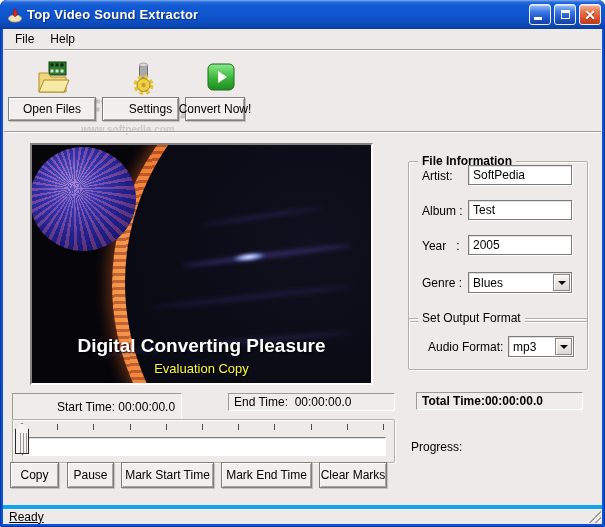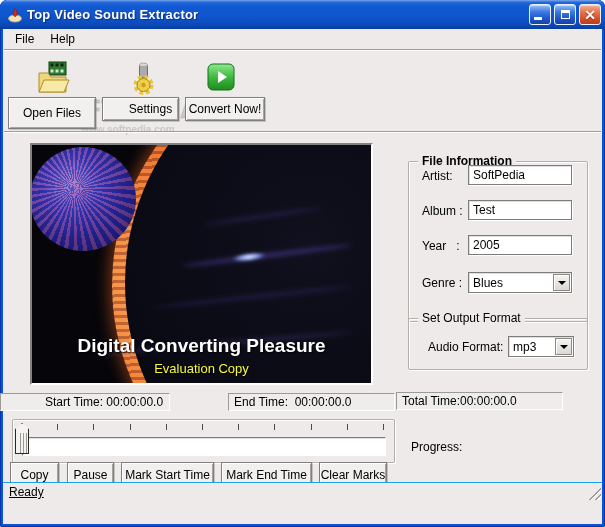--- a/index.html
+++ b/index.html
@@ -101,22 +101,22 @@
     background:repeating-linear-gradient(to right,#4A4A4A 0 1px,transparent 1px 36.2px);}
   .track{position:absolute;left:9px;top:17px;width:364px;height:19px;background:#FFFFFF;
     border:1px solid;border-color:#7E7C78 #FFFFFF #FFFFFF #7E7C78;box-shadow:inset 1px 1px 0 rgba(0,0,0,.12);}
   .thumb{position:absolute;left:2px;top:3px;width:14px;height:31px;background:#F4F3F1;
     border:1px solid #2A2A2A;
     clip-path:polygon(50% 0,100% 20%,100% 100%,0 100%,0 20%);
     background-image:repeating-linear-gradient(to right,transparent 0 2px,#9B9892 2px 3px);
     background-size:10px 20px;background-position:2px 9px;background-repeat:no-repeat;}
 
   
-  .statusbar{position:absolute;left:3px;top:482px;width:599px;height:19px;background:#EDEAE9;
-    border-top:1px solid #0ea5e9;box-shadow:inset 0 1px 0 #FFFFFF;font-size:12px;color:#000;
+  .statusbar{position:absolute;left:3px;top:505px;width:599px;height:19px;background:#EDEAE9;
+    border-top:4px solid #0ea5e9;box-shadow:inset 0 1px 0 #FFFFFF;font-size:12px;color:#000;
     display:flex;align-items:center;padding-left:6px;text-decoration:underline;}
   .grip{position:absolute;right:1px;bottom:1px;width:13px;height:13px;
     background:repeating-linear-gradient(-45deg,transparent 0 2px,#FFFFFF 2px 3px,#A19E9A 3px 4.5px);
     clip-path:polygon(100% 0,100% 100%,0 100%);}
 </style>
 </head>
 <body>
 
 <div class="window">
 
@@ -175,23 +175,23 @@
       <linearGradient id="gg" x1="0" y1="0" x2="0" y2="1">
         <stop offset="0" stop-color="#8FE98F"></stop>
           <stop offset="0.5" stop-color="#3FBA3F"></stop>
           <stop offset="1" stop-color="#1E8C1E"></stop>
       </linearGradient>
     </defs>
     <rect x="1" y="1" width="26" height="26" rx="5" fill="url(#gg)" stroke="#176F17"></rect>
     <polygon points="11,8 20,14 11,20" fill="#FFFFFF"></polygon>
   </svg>
 
-  <div class="btn" style="left:8px;top:97px;width:88px;height:32px;">Open Files</div>
+  <div class="btn" style="left:8px;top:97px;width:88px;height:24px;">Open Files</div>
   <div class="btn" style="left:102px;top:97px;width:77px;height:24px;padding-left:20px;">Settings</div>
-  <div class="btn" style="left:185px;top:97px;width:80px;height:24px;">Convert Now!</div>
+  <div class="btn" style="left:185px;top:97px;width:60px;height:24px;">Convert Now!</div>
 
   <div class="etch" style="left:4px;top:131px;width:597px;"></div>
 
   <div class="preview">
     <div class="pv planet-orange"></div>
     <div class="pv planet-dark"></div>
     <div class="streak s1"></div>
     <div class="streak s2"></div>
     <div class="streak s3"></div>
     <div class="streak s4"></div>
@@ -222,23 +222,23 @@
     <span class="legend">Set Output Format</span>
   </div>
   <span class="flabel" style="left:428px;top:340px;">Audio Format:</span>
   <div class="combo" style="left:508px;top:336px;width:66px;height:21px;">
     <span class="combo-value">mp3</span>
     <span class="combo-btn">
         <span class="combo-arrow"></span>
       </span>
   </div>
 
-  <div class="panel" style="left:0;top:393px;width:170px;height:18px;padding-left:44px;">Start Time: 00:00:00.0</div>
+  <div class="panel" style="left:12px;top:393px;width:170px;height:27px;padding-left:44px;">Start Time: 00:00:00.0</div>
   <div class="panel" style="left:228px;top:393px;width:167px;height:18px;">End Time:  00:00:00.0</div>
-  <div class="panel" style="left:396px;top:392px;width:167px;height:18px;">Total Time:00:00:00.0</div>
+  <div class="panel" style="left:416px;top:392px;width:167px;height:18px;font-weight:bold;">Total Time:00:00:00.0</div>
 
   <span class="flabel" style="left:411px;top:440px;text-align:center;">Progress:</span>
 
   <div class="slider-group">
     <div class="ticks"></div>
     <div class="track"></div>
     <div class="thumb"></div>
   </div>
 
   <div class="btn" style="left:10px;top:462px;width:49px;height:26px;">Copy</div>

